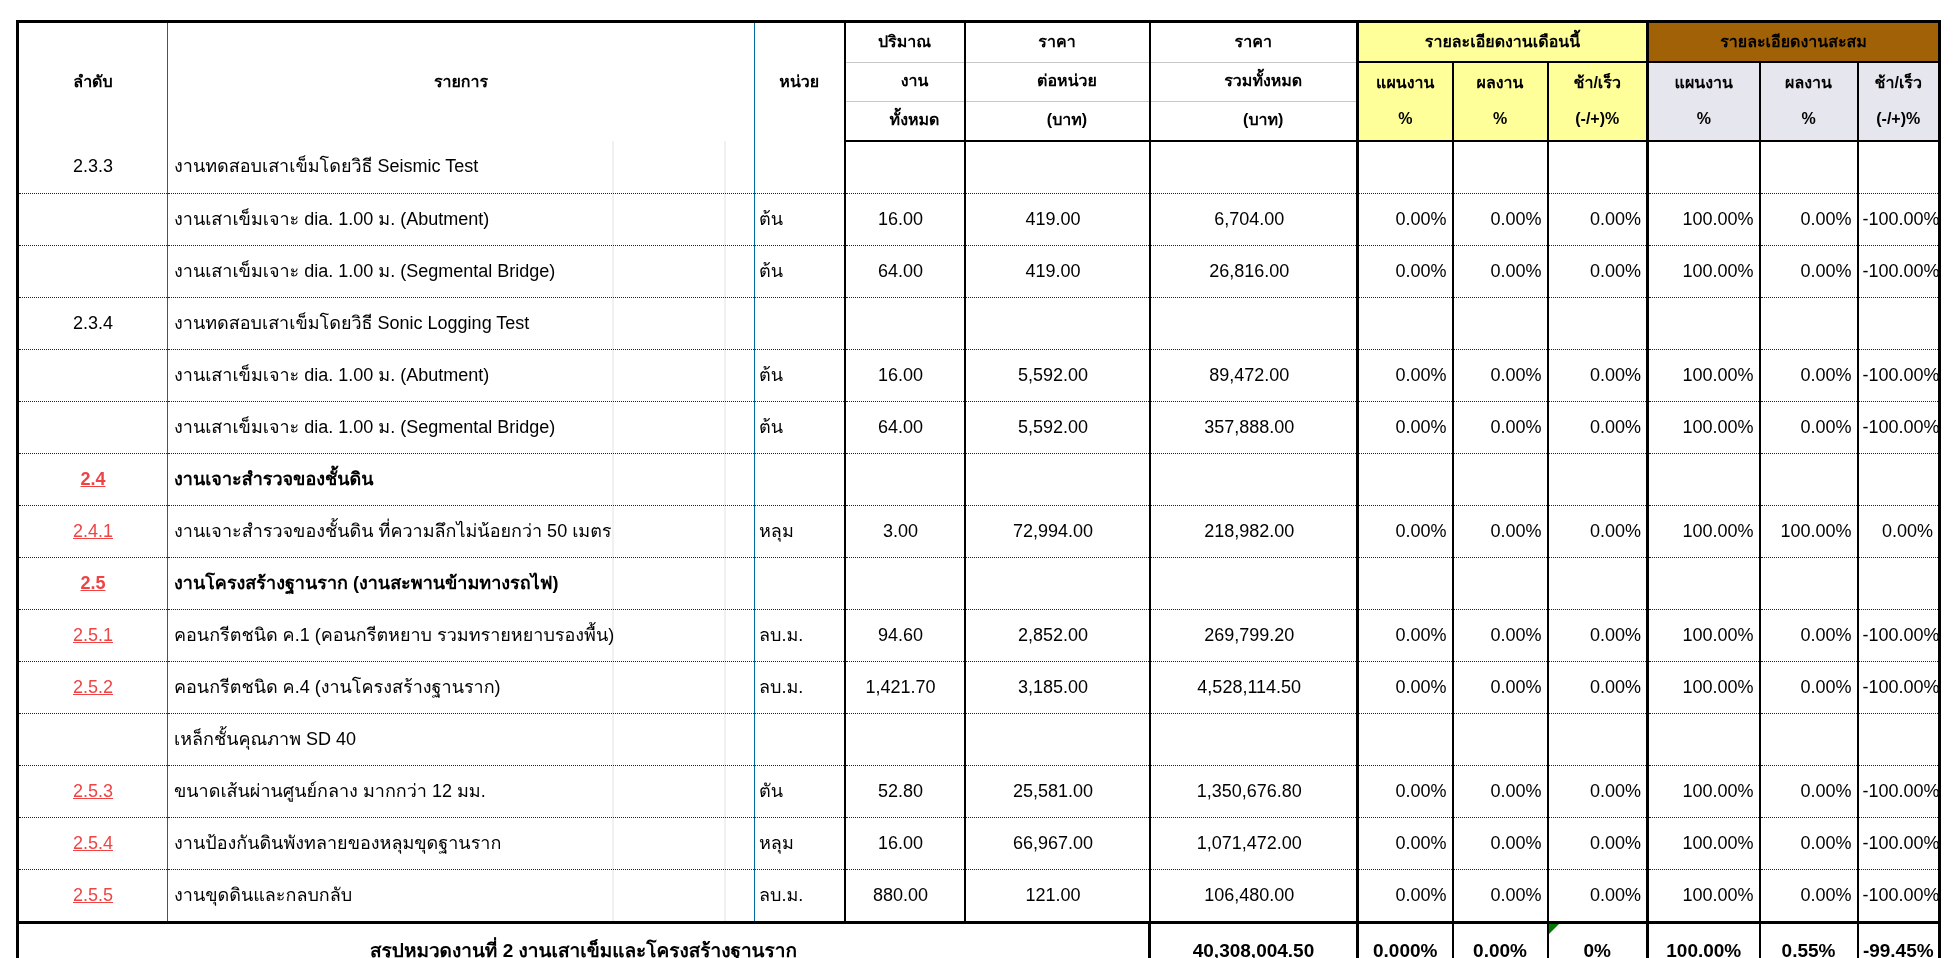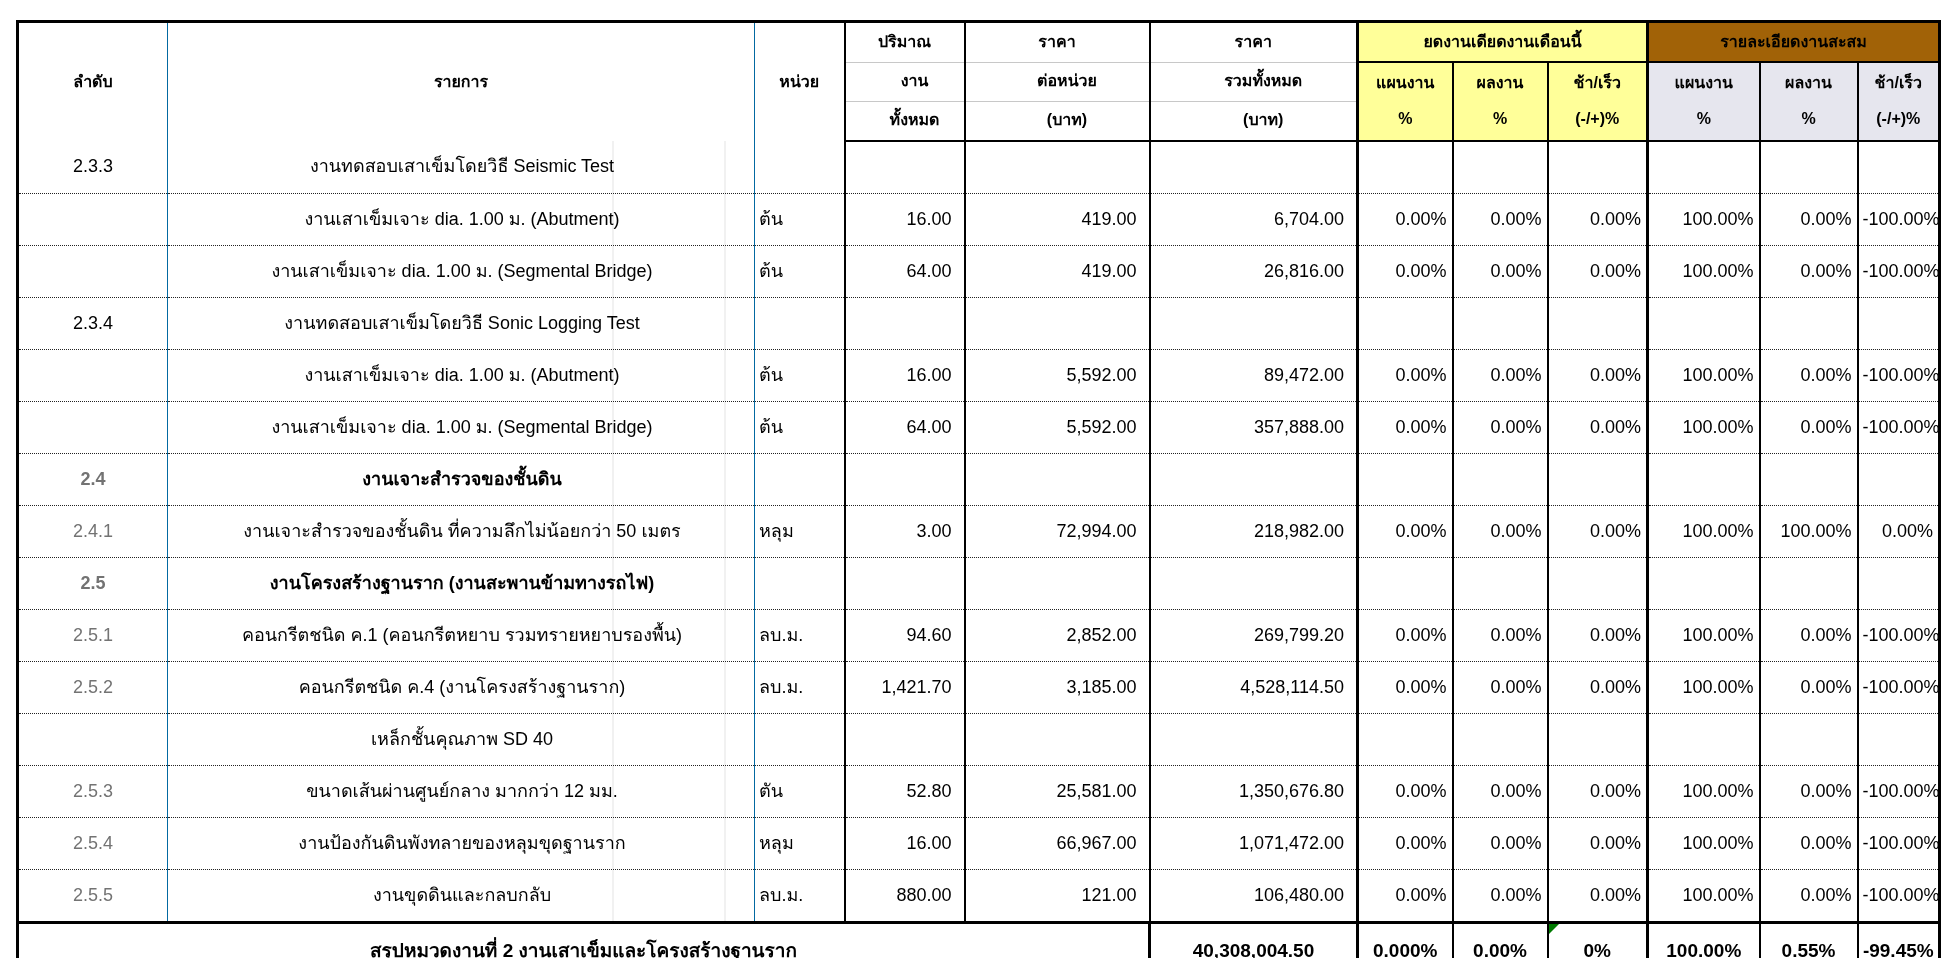--- a/index.html
+++ b/index.html
@@ -35,30 +35,30 @@
   th.yellow{background:#FFFF99;}
   th.gray{background:#E6E6EE;}
   th.span2{height:76px;vertical-align:middle;}
   th.span2 .l1,th.span2 .l2{display:block;}
   th.span2 .l1{margin-bottom:18px;}
   
   tbody td{height:51px;font-size:18px;vertical-align:middle;}
   tbody tr + tr td{border-top:1px dotted #222;}
   .c-no{text-align:center;}
   .c-item{
-    text-align:center;padding-left:6px;
+    text-align:left;padding-left:6px;
     background-image:linear-gradient(to right,
       transparent 0,transparent calc(76% - 1px),#E2E2E2 calc(76% - 1px),#E2E2E2 76%,
       transparent 76%,transparent calc(95% - 1px),#E2E2E2 calc(95% - 1px),#E2E2E2 95%,
       transparent 95%);
   }
   .c-unit{text-align:left;}
-  .c-num{text-align:right;padding-right:12px;}
+  .c-num{text-align:center;padding-right:12px;}
   .c-pct{text-align:right;padding-right:5px;}
-  .red{color:#737373;}
+  .red{color:#ef4444;text-decoration:underline;}
   .bold{font-weight:bold;}
   
   tfoot td{
     height:54px;font-size:19px;font-weight:bold;
     text-align:center;vertical-align:middle;
     border-top:3px solid #000;
   }
   tfoot td.rel{position:relative;}
   .corner-tri{
     position:absolute;top:0;left:0;width:0;height:0;
@@ -87,21 +87,21 @@
     </colgroup>
 
     <thead>
       <tr>
         <th rowspan="3" class="b-thin">ลำดับ</th>
         <th rowspan="3" class="b-thin">รายการ</th>
         <th rowspan="3" class="b-med">หน่วย</th>
         <th class="b-med">ปริมาณ</th>
         <th class="b-med">ราคา</th>
         <th class="b-thick">ราคา</th>
-        <th colspan="3" class="grp-month b-thick">ยดงานเดียดงานเดือนนี้</th>
+        <th colspan="3" class="grp-month b-thick">รายละเอียดงานเดือนนี้</th>
         <th colspan="3" class="grp-cum">รายละเอียดงานสะสม</th>
       </tr>
       <tr>
         <th class="sub b-med">งาน</th>
         <th class="sub b-med">ต่อหน่วย</th>
         <th class="sub b-thick">รวมทั้งหมด</th>
         <th rowspan="2" class="span2 yellow b-med">
           <span class="l1">แผนงาน</span>
           <span class="l2">%</span>
         </th>

